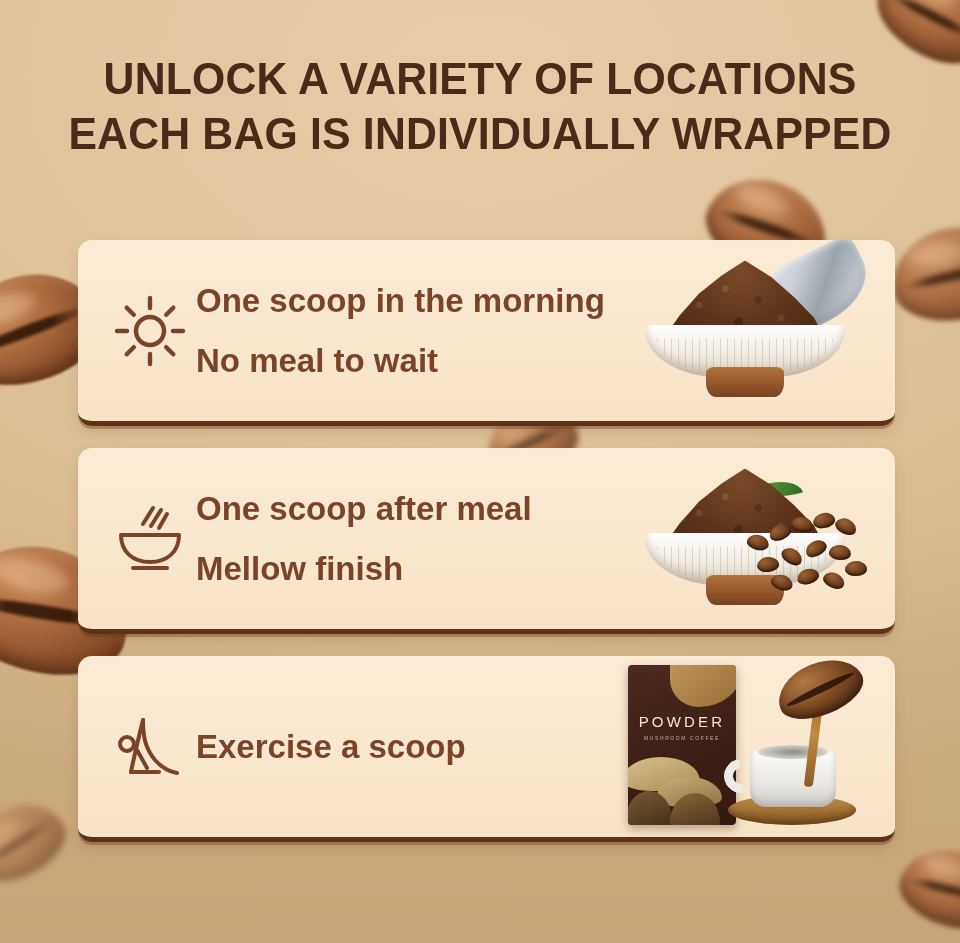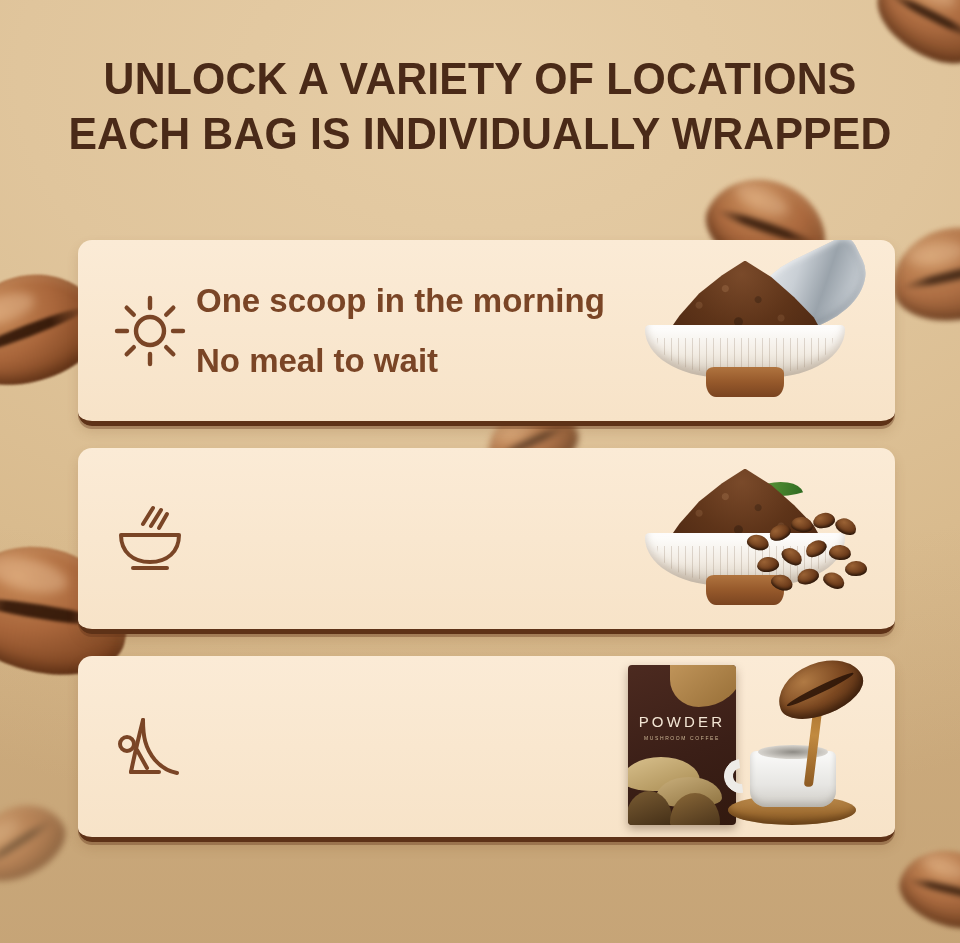--- a/index.html
+++ b/index.html
@@ -286,20 +286,24 @@
 
   <div class="card">
     <div class="icon-wrap">
       <svg width="74" height="74" viewBox="0 0 74 74" fill="none" stroke="#7A4526" stroke-width="4" stroke-linecap="round" stroke-linejoin="round">
         <path d="M8 33 H66 C66 50 54 60 37 60 C20 60 8 50 8 33 Z"></path>
         <line x1="20" y1="66" x2="54" y2="66"></line>
         <line x1="30" y1="22" x2="40" y2="6"></line>
         <line x1="38" y1="24" x2="48" y2="8"></line>
         <line x1="46" y1="26" x2="54" y2="12"></line>
       </svg>
+    </div>
+    <div class="card-text">
+      <span>One scoop after meal</span>
+      <span>Mellow finish</span>
     </div>
     <div class="card-art">
       <div class="bowl-scene">
         <div class="leaf"></div>
         <div class="mound"></div>
         <div class="bowl"></div>
         <div class="stand"></div>
         <div class="beans-pile">
           <i style="left:6px;  top:22px; transform:rotate(14deg);"></i>
           <i style="left:28px; top:12px; transform:rotate(-22deg);"></i>
@@ -323,20 +327,21 @@
     <div class="icon-wrap">
       <svg width="74" height="74" viewBox="0 0 74 74" fill="none" stroke="#7A4526" stroke-width="4" stroke-linecap="round" stroke-linejoin="round">
         <circle cx="14" cy="34" r="7"></circle>
         <path d="M30 10 C30 26 32 38 42 50 C50 59 58 62 64 63"></path>
         <path d="M30 10 C26 26 22 42 18 62"></path>
         <path d="M18 62 L46 62"></path>
         <path d="M24 40 L34 58"></path>
       </svg>
     </div>
     <div class="card-text">
+      <span>Exercise a scoop</span>
     </div>
     <div class="card-art">
       <div class="bag-scene">
         <div class="pouch">
           <div class="splash"></div>
           <div class="brand">POWDER</div>
           <div class="sub">MUSHROOM COFFEE</div>
           <div class="shrooms">
             <i class="s1"></i>
               <i class="s2"></i>

